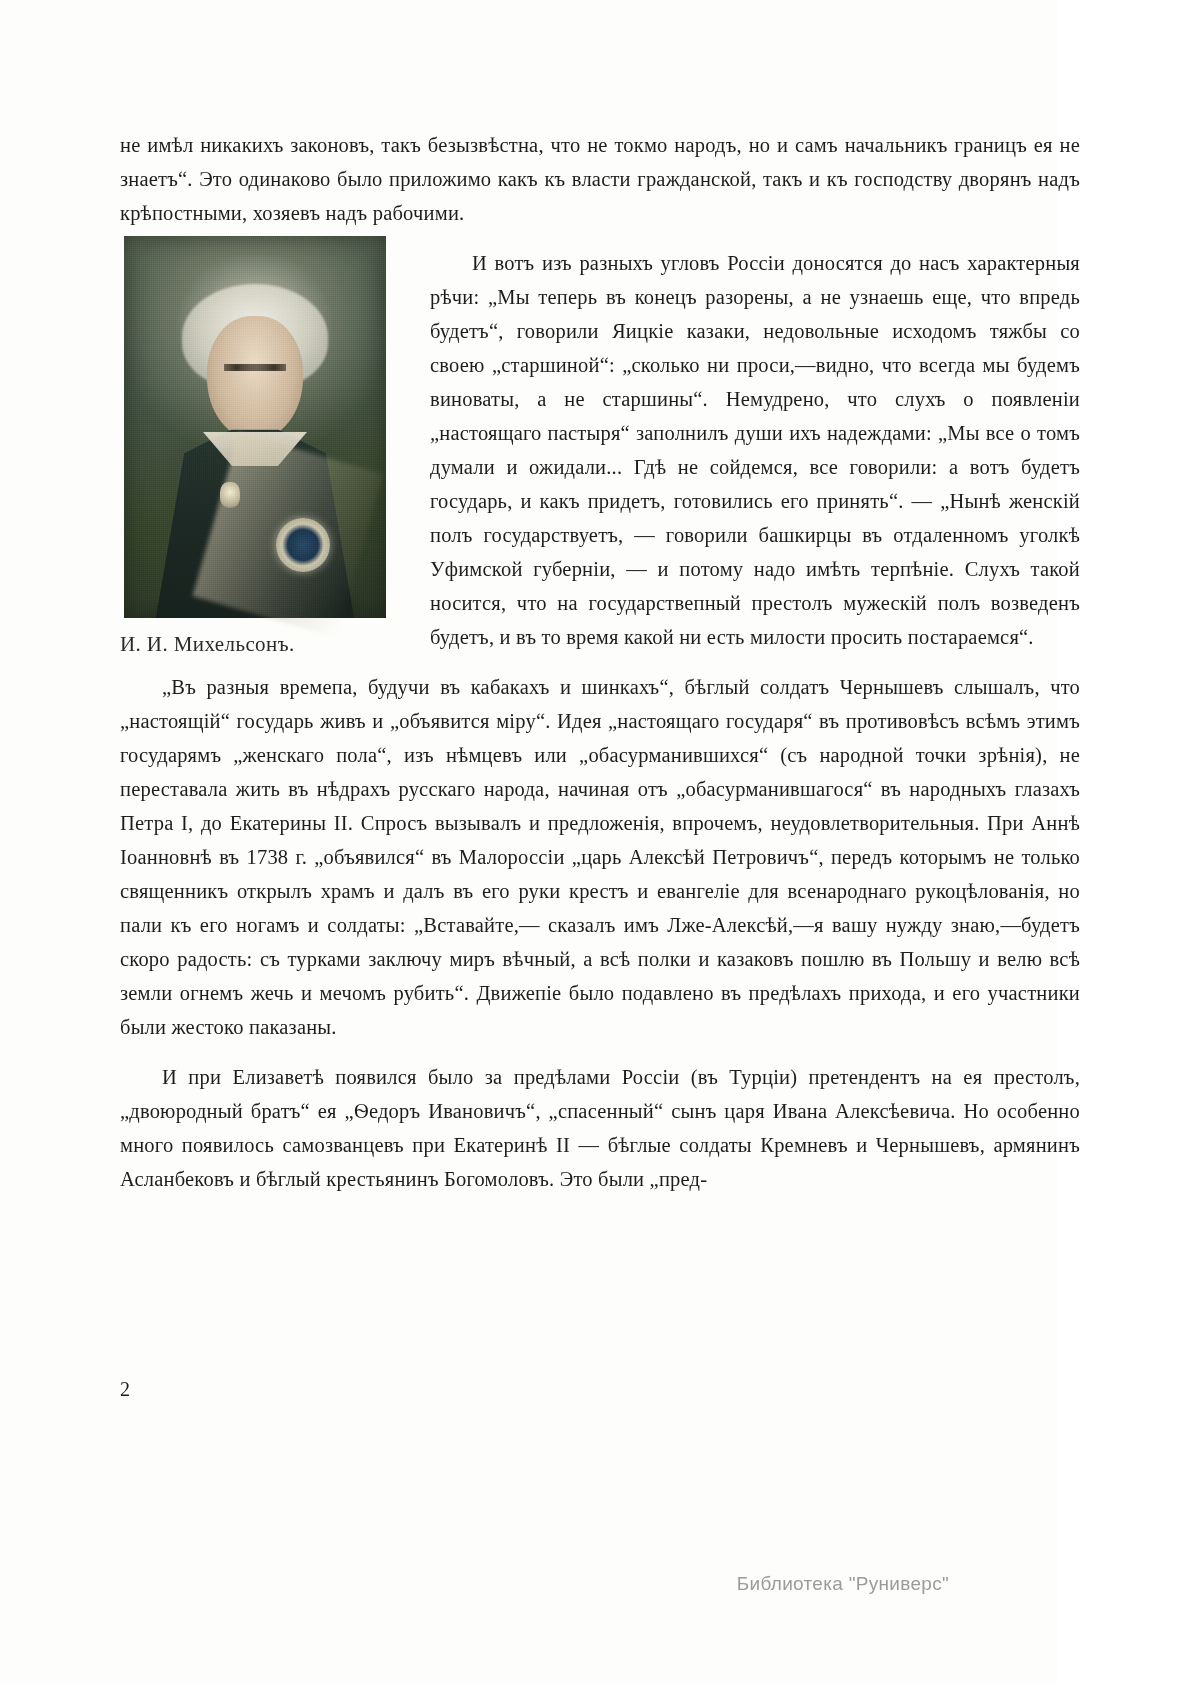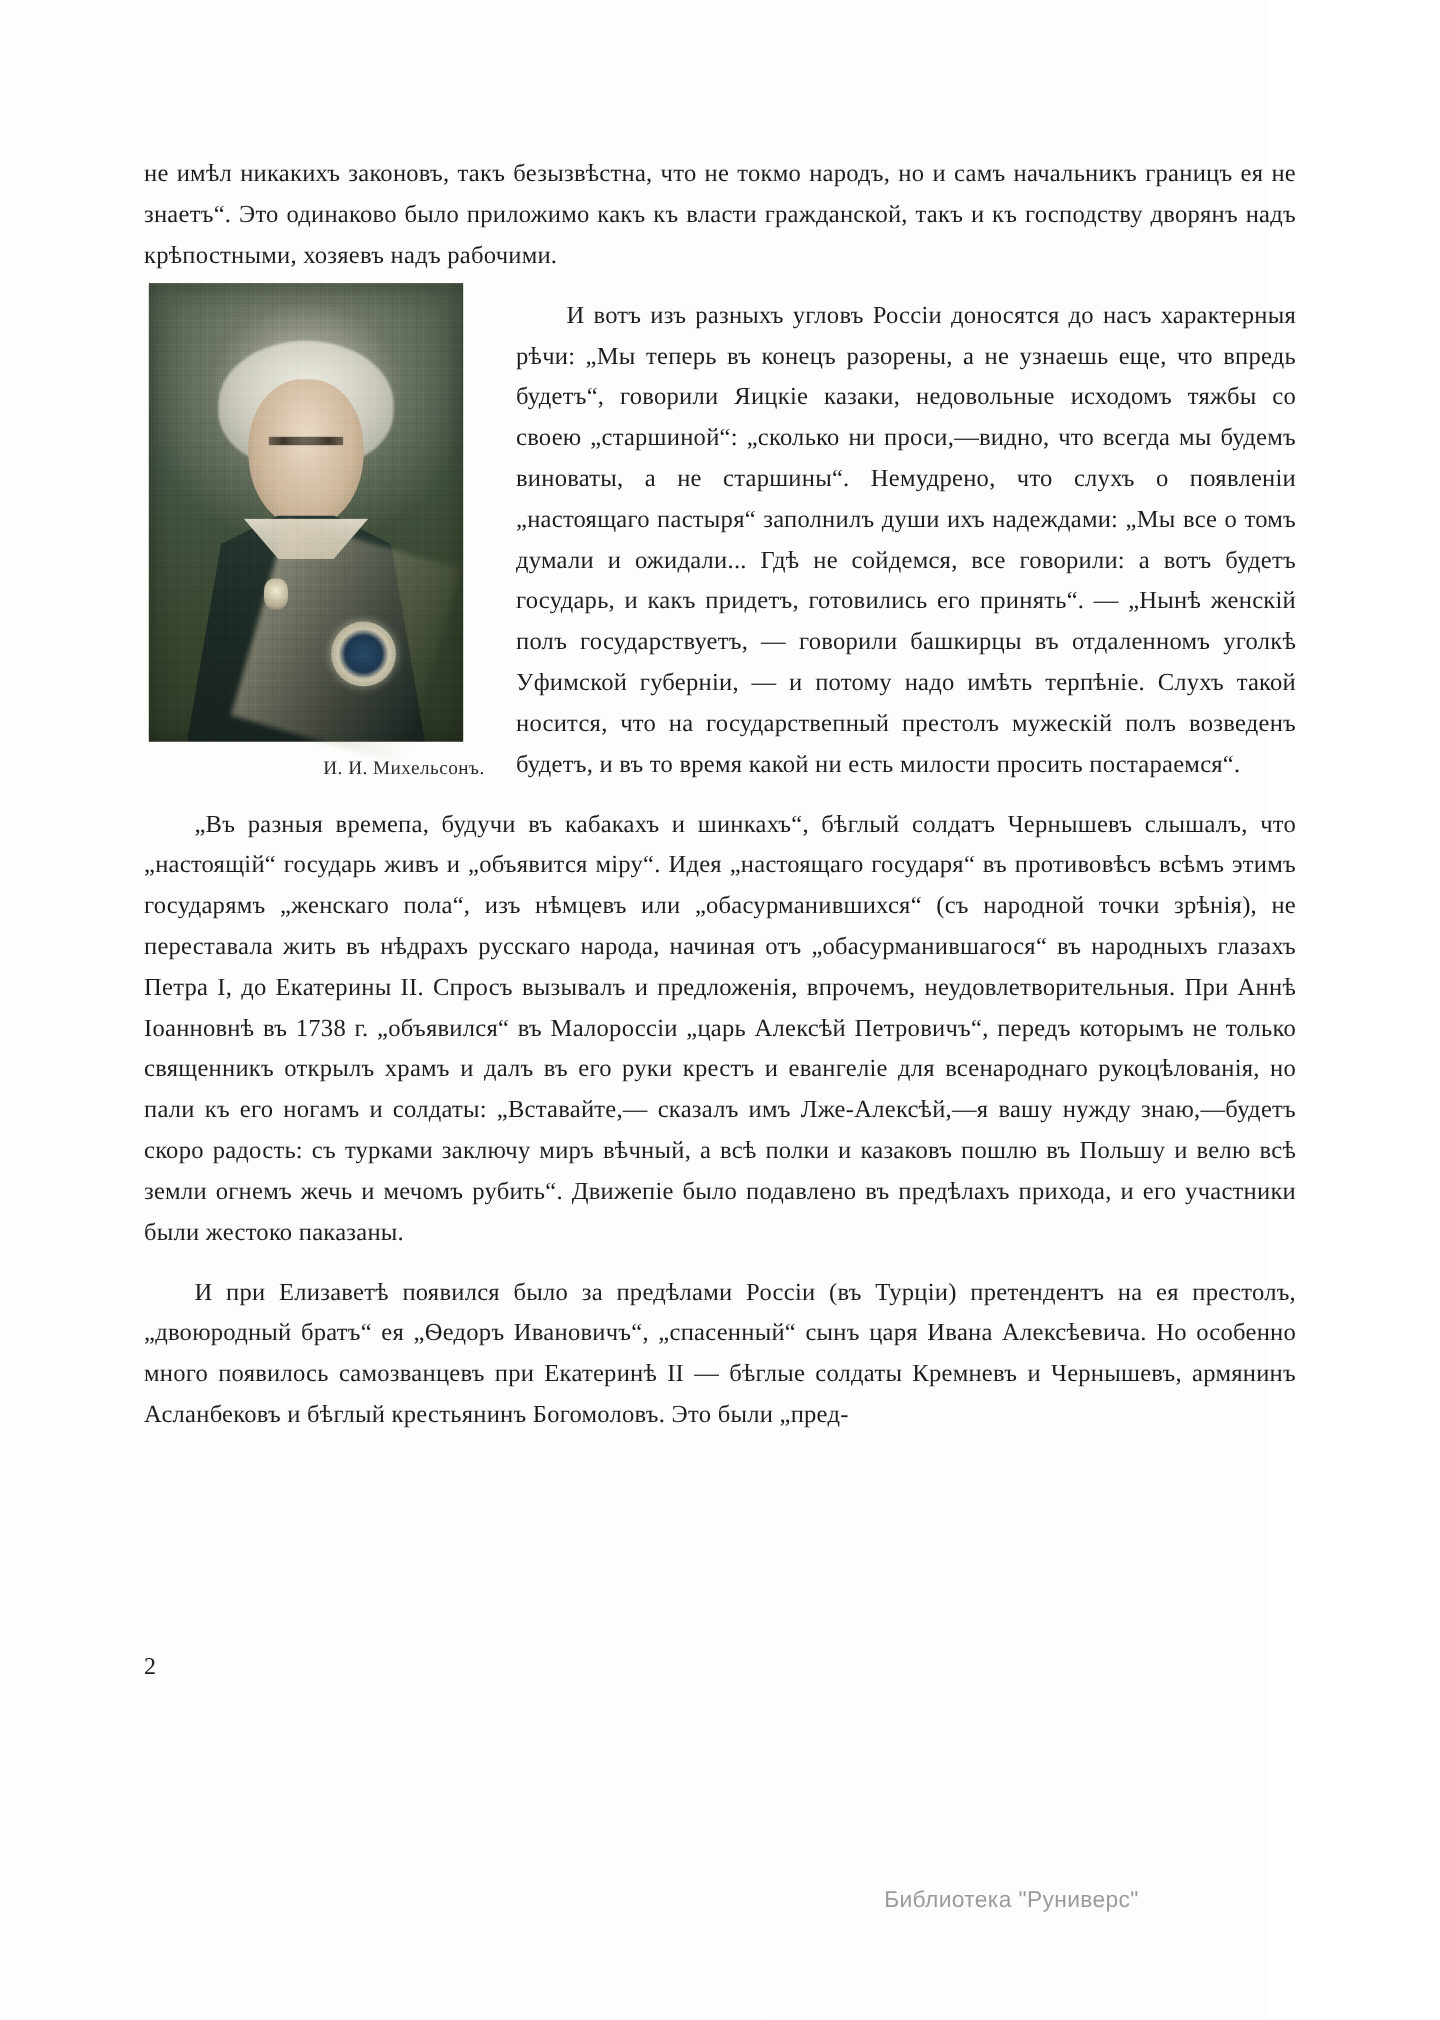--- a/index.html
+++ b/index.html
@@ -130,22 +130,22 @@
   .photo .grain {
     position: absolute;
     inset: 0;
     background-image:
       repeating-linear-gradient(0deg, rgba(255,255,255,0.035) 0 1px, rgba(0,0,0,0.035) 1px 2px),
       repeating-linear-gradient(90deg, rgba(255,255,255,0.03) 0 1px, rgba(0,0,0,0.03) 1px 2px);
     mix-blend-mode: overlay;
   }
   .figure .caption {
     margin-top: 14px;
-    text-align: right;
-    font-size: 16px;
+    text-align: left;
+    font-size: 21px;
     letter-spacing: 0.4px;
     color: #2a2a2a;
   }
 
   .page-number {
     position: absolute;
     left: 120px;
     top: 1378px;
     font-size: 20px;
     color: #1d1d1d;

